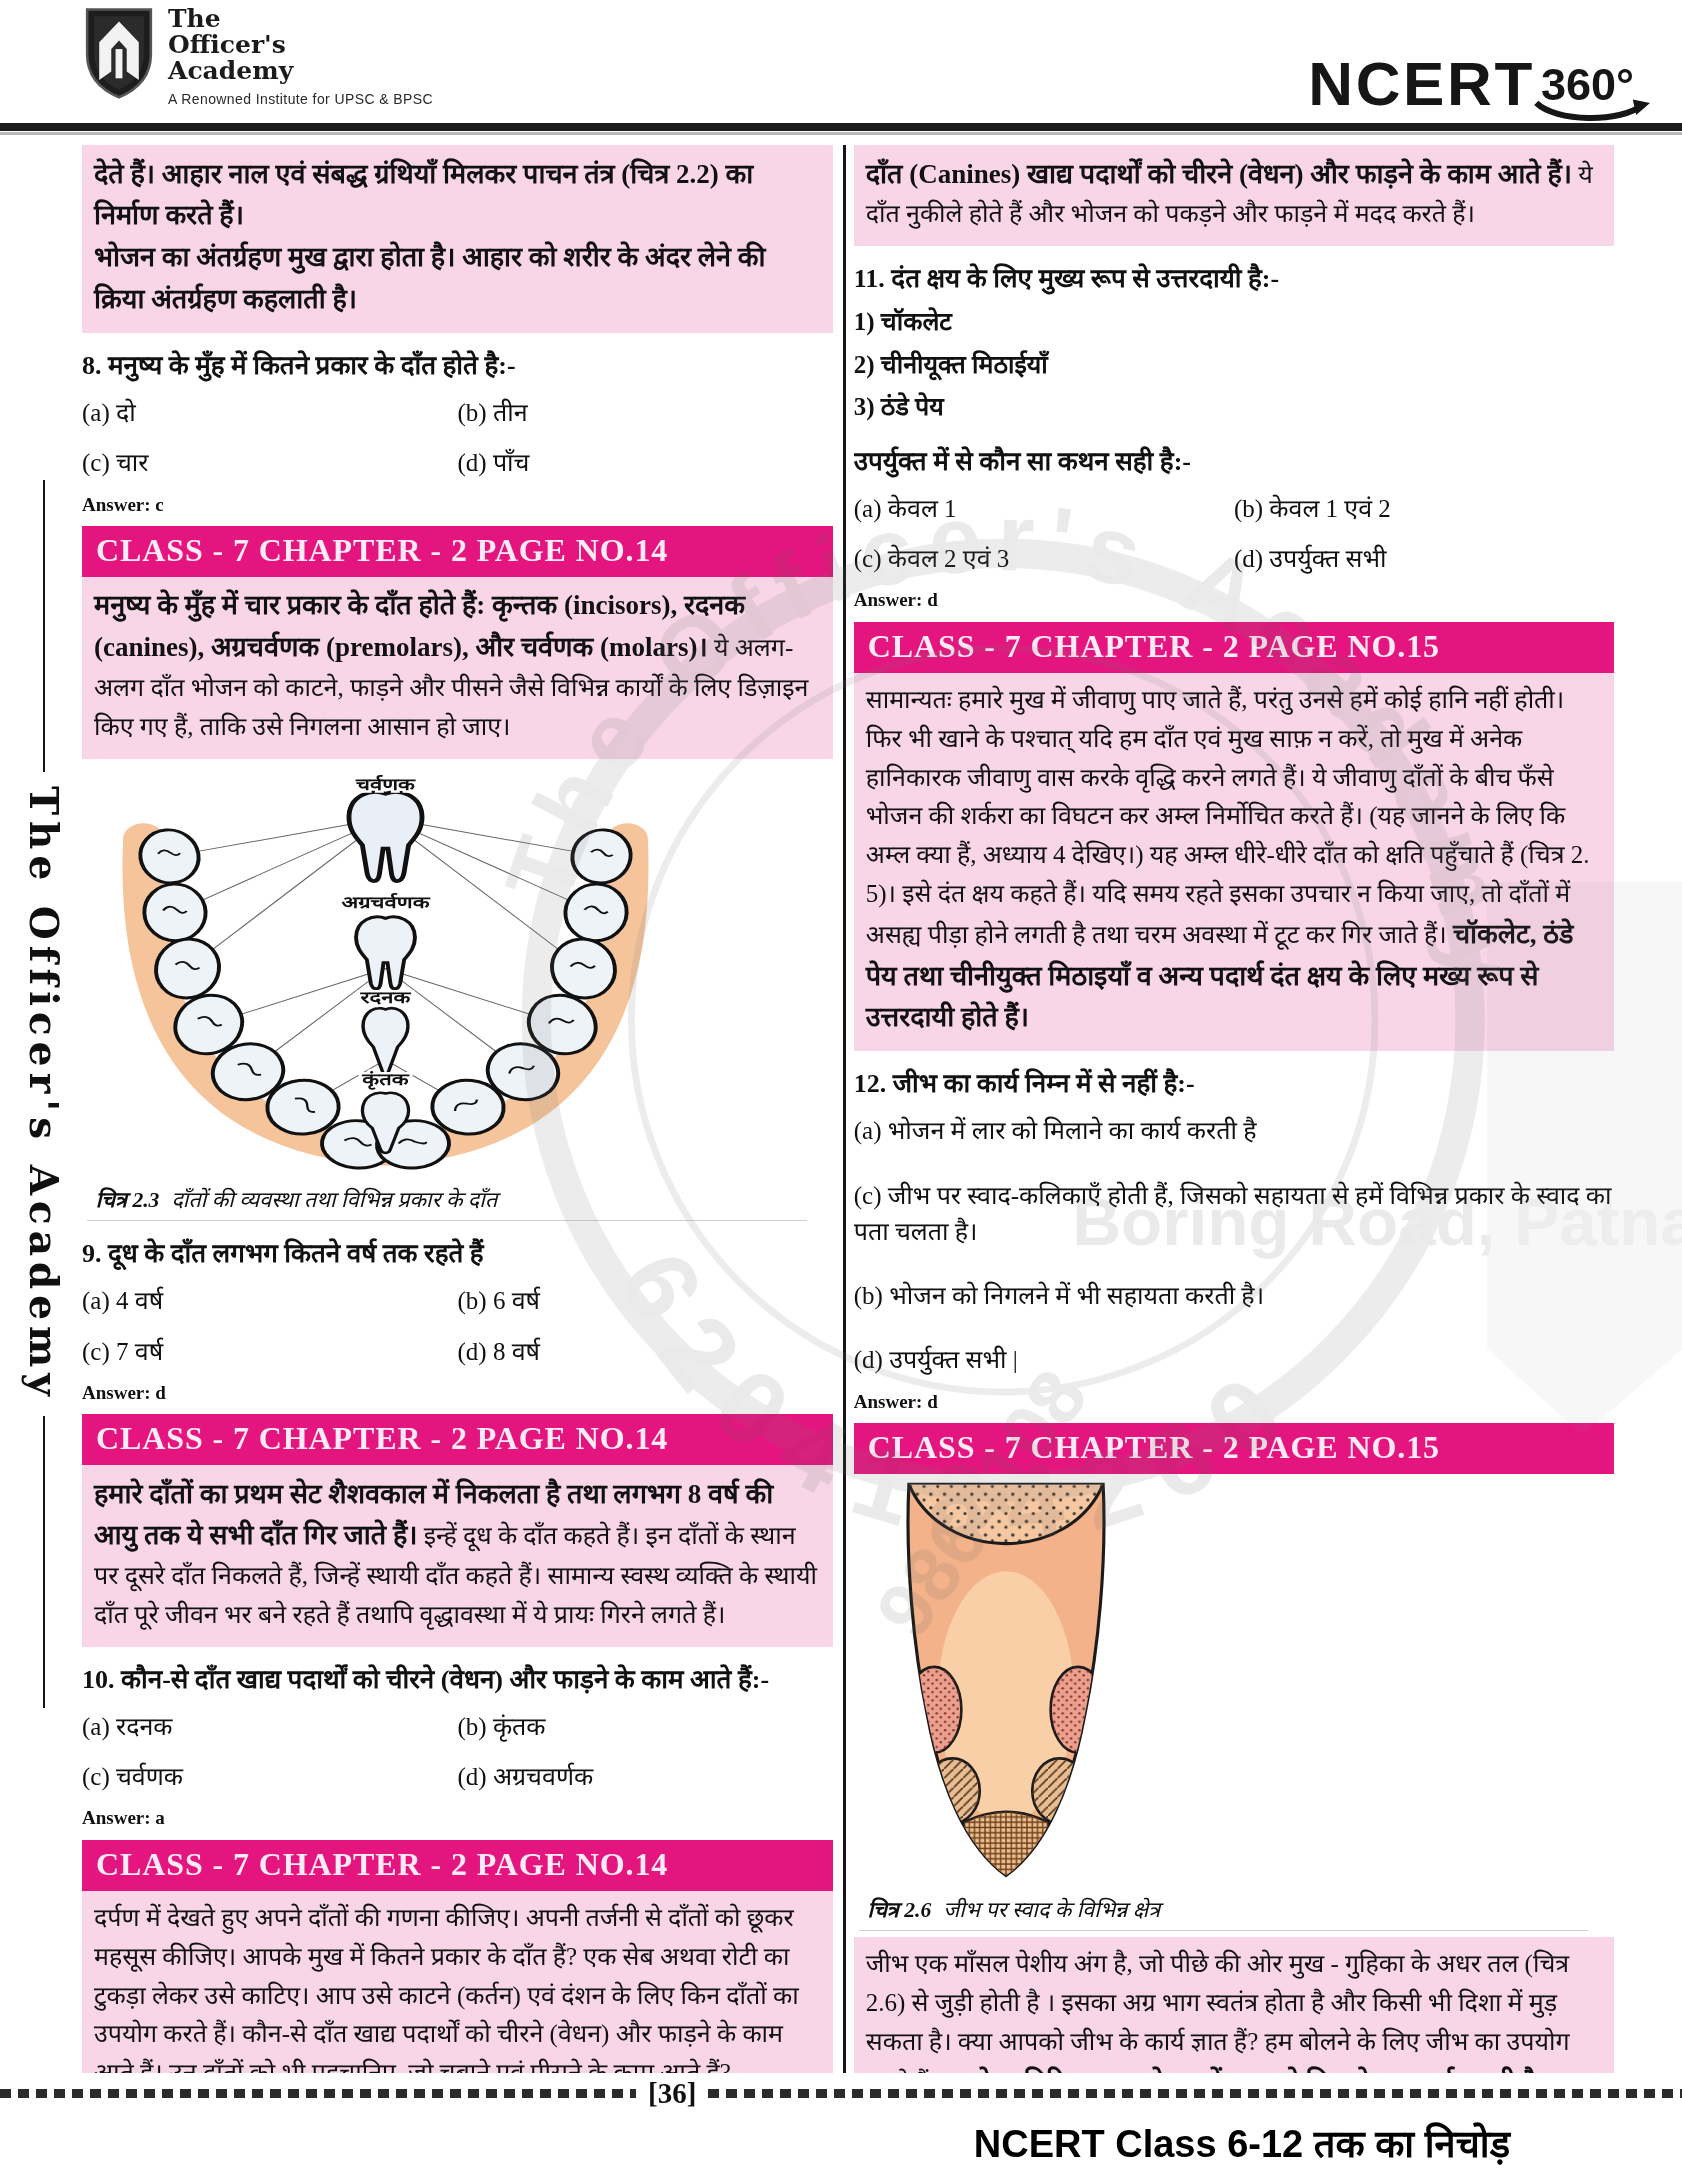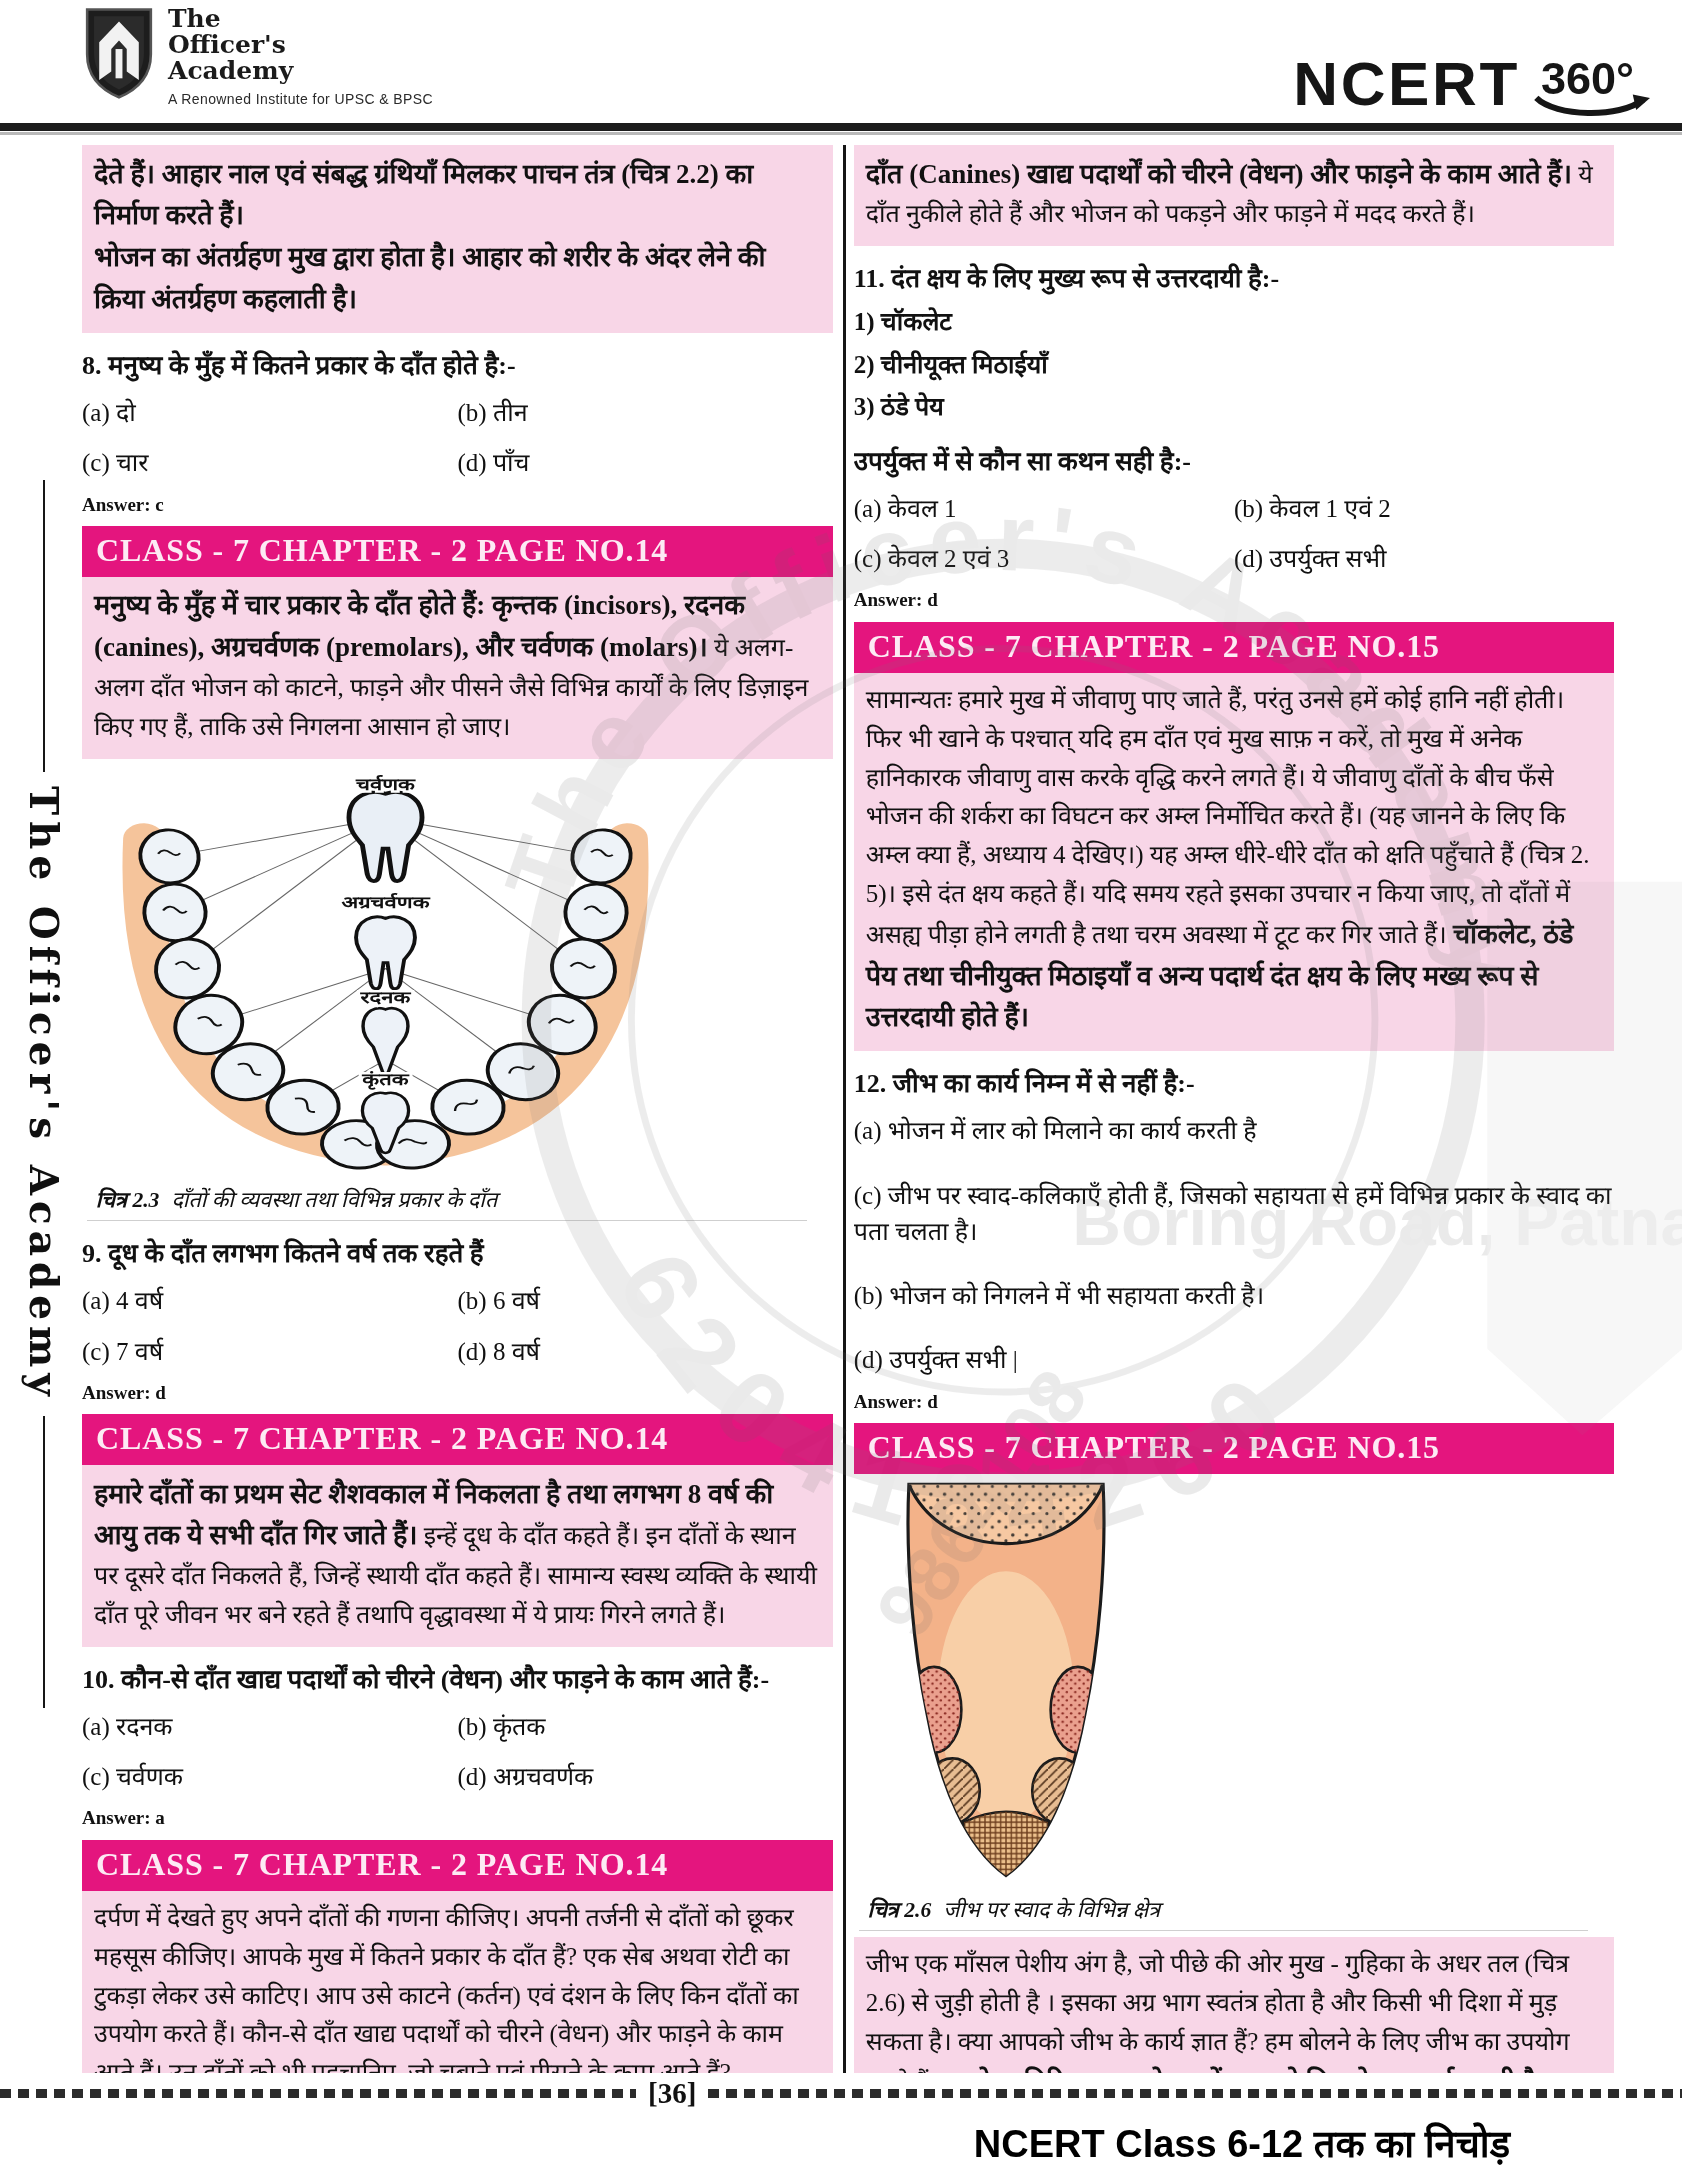--- a/index.html
+++ b/index.html
@@ -8,21 +8,21 @@
     font-family:"Liberation Serif", serif; color:#111; overflow:hidden;
     margin:0 auto;
   }
   
   .header { position:absolute; top:4px; left:82px; right:35px; height:109px; }
   .brand-left { position:absolute; left:0; top:0; display:flex; gap:12px; align-items:flex-start; }
   .shield { width:74px; height:97px; }
   .brand-text { padding-top:1.7px; }
   .brand-line { font-family:"DejaVu Serif", serif; font-weight:bold; font-size:25px; line-height:1.05; color:#1b1b1b; }
   .brand-tagline { font-family:"Liberation Sans", sans-serif; font-size:14px; color:#2a2a2a; margin-top:7px; letter-spacing:0.4px; }
-  .ncert-logo { position:absolute; right:14px; bottom:1.7px; display:flex; align-items:flex-start; gap:21px; }
+  .ncert-logo { position:absolute; right:14px; bottom:1.7px; display:flex; align-items:center; gap:6px; }
   .ncert-word { font-family:"Liberation Sans", sans-serif; font-weight:900; font-size:62px; letter-spacing:2.6px; color:#161616; line-height:.9; }
   .badge360 { position:relative; font-family:"Liberation Sans", sans-serif; font-weight:900; font-size:45px; color:#161616; line-height:.9; padding-top:3.5px; }
   .badge360 svg { position:absolute; left:-12px; top:35px; }
   .top-rule { position:absolute; top:123px; left:0; width:1683px; height:7.8px; background:#1c1c1c; }
   .top-rule-shadow { position:absolute; top:132px; left:0; width:1683px; height:2.6px; background:#b9b9b9; }
   
   .sidebar { position:absolute; left:12px; top:480px; height:1228px; width:64px;
              display:flex; flex-direction:column; align-items:center; }
   .sidebar .rule { width:2.6px; background:#161616; flex:1; }
   .vtext { writing-mode:vertical-rl; font-family:"DejaVu Serif", serif; font-weight:bold;

